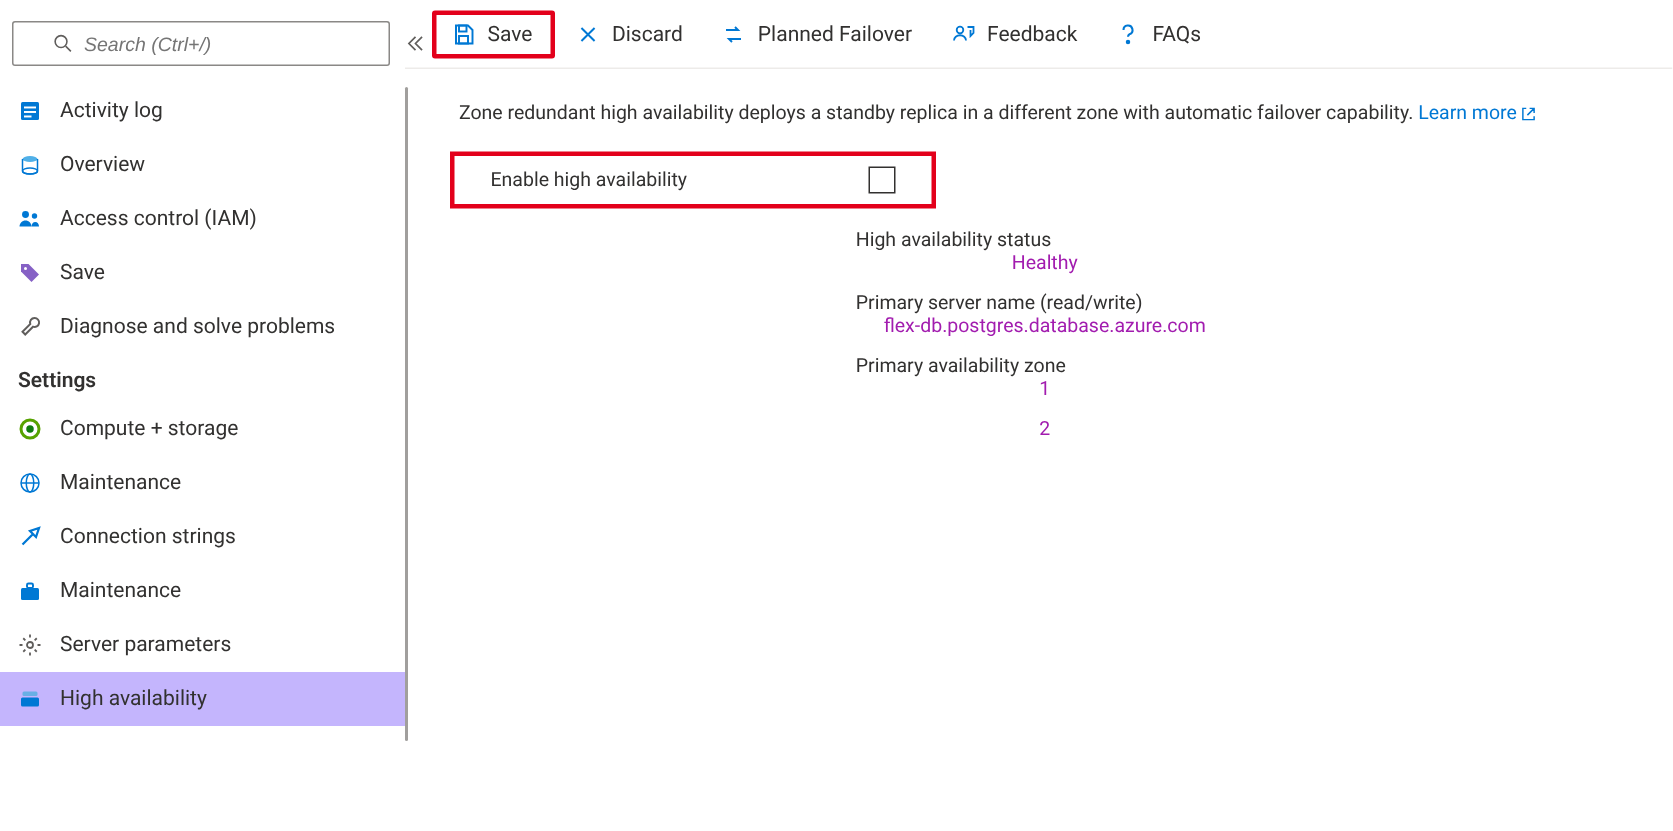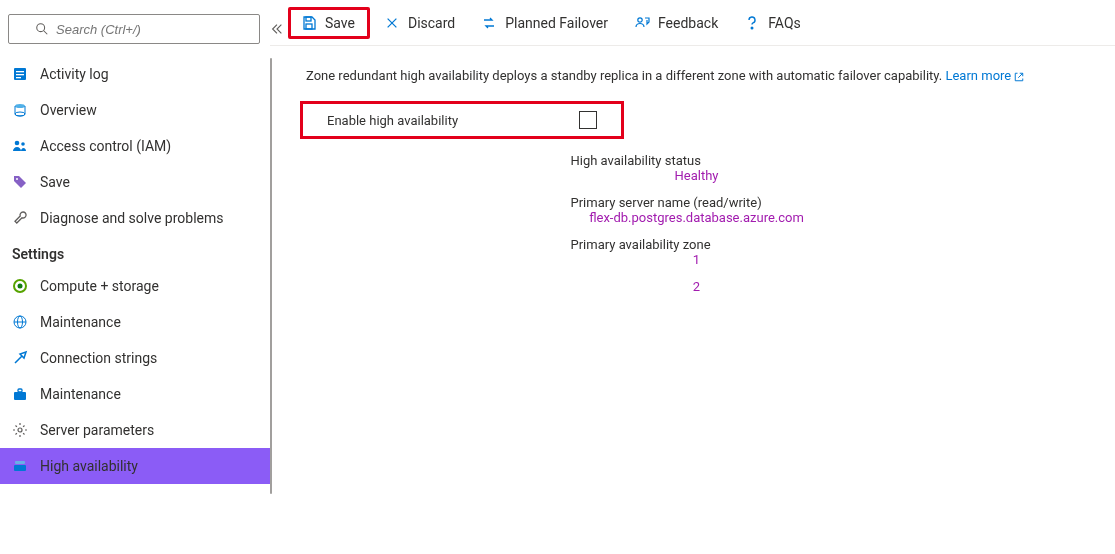--- a/index.html
+++ b/index.html
@@ -69,21 +69,21 @@
       display: flex;
       align-items: center;
       height: 36px;
       padding: 0 8px 0 12px;
       gap: 12px;
       cursor: pointer;
       font-size: 14px;
       color: #323130;
     }
     .nav-item.selected {
-      background: #8b5cf6;
+      background: #c4b5fd;
     }
     .nav-icon {
       width: 16px;
       height: 16px;
       display: flex;
       align-items: center;
       justify-content: center;
       flex-shrink: 0;
     }
     .section-header {

